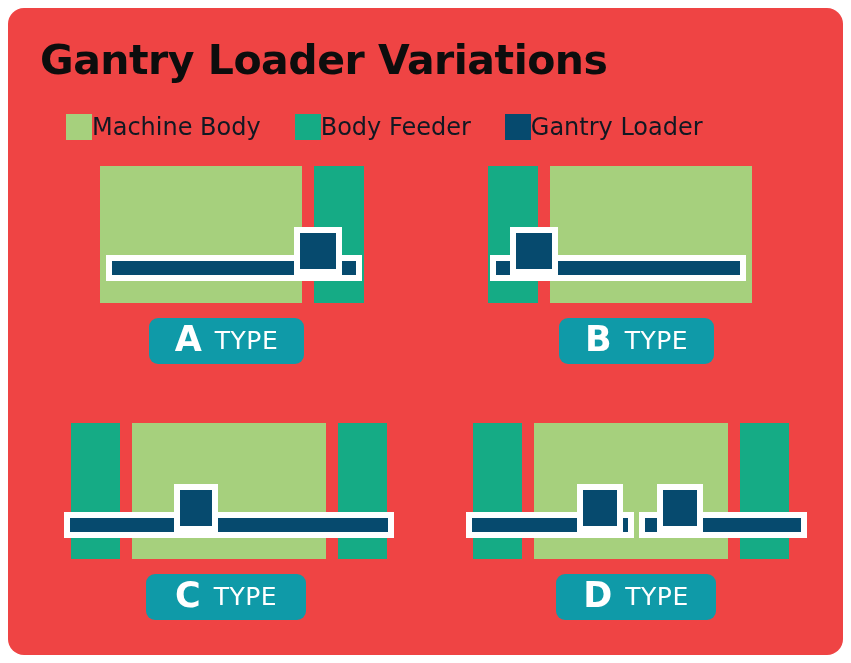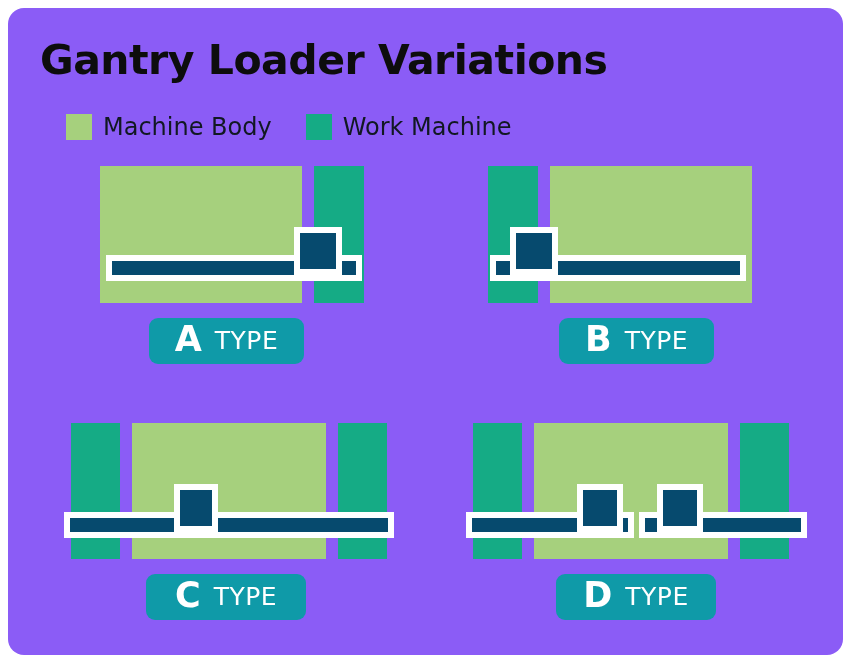--- a/index.html
+++ b/index.html
@@ -13,21 +13,21 @@
     font-family: "DejaVu Sans", "Liberation Sans", sans-serif;
     overflow: hidden;
   }
 
   .card {
     position: absolute;
     left: 8px;
     top: 8px;
     width: 835px;
     height: 647px;
-    background: #8b5cf6;
+    background: #ef4444;
     border-radius: 16px;
     box-sizing: border-box;
   }
 
   
   .page-title {
     position: absolute;
     left: 32px;
     top: 28px;
     font-size: 41px;
@@ -41,21 +41,20 @@
     position: absolute;
     left: 58px;
     top: 105px;
     display: flex;
     align-items: center;
     gap: 34px;
   }
   .legend-item {
     display: flex;
     align-items: center;
-    gap: 11px;
   }
   .legend-swatch {
     width: 26px;
     height: 26px;
     flex: 0 0 auto;
   }
   .legend-label {
     font-size: 24px;
     color: #111822;
     white-space: nowrap;
@@ -149,23 +148,27 @@
 
   <div class="legend">
 
     <div class="legend-item">
       <span class="legend-swatch" style="background:#a6d07d"></span>
       <span class="legend-label">Machine Body</span>
     </div>
 
     <div class="legend-item">
       <span class="legend-swatch" style="background:#15ab85"></span>
-      <span class="legend-label">Work Machine</span>
-    </div>
-
+      <span class="legend-label">Body Feeder</span>
+    </div>
+
+    <div class="legend-item">
+      <span class="legend-swatch" style="background:#064a6e"></span>
+      <span class="legend-label">Gantry Loader</span>
+    </div>
 
   </div>
 
   <div class="diagrams">
 
     <div class="diagram-cell cell-a">
       <div class="stage">
         <div class="blk blk-body" style="left:84px; top:8px; width:202px; height:137px;"></div>
         <div class="blk blk-feeder" style="left:298px; top:8px; width:50px; height:137px;"></div>
         <div class="rail" style="left:90px; top:97px; width:256px; height:26px;"></div>

